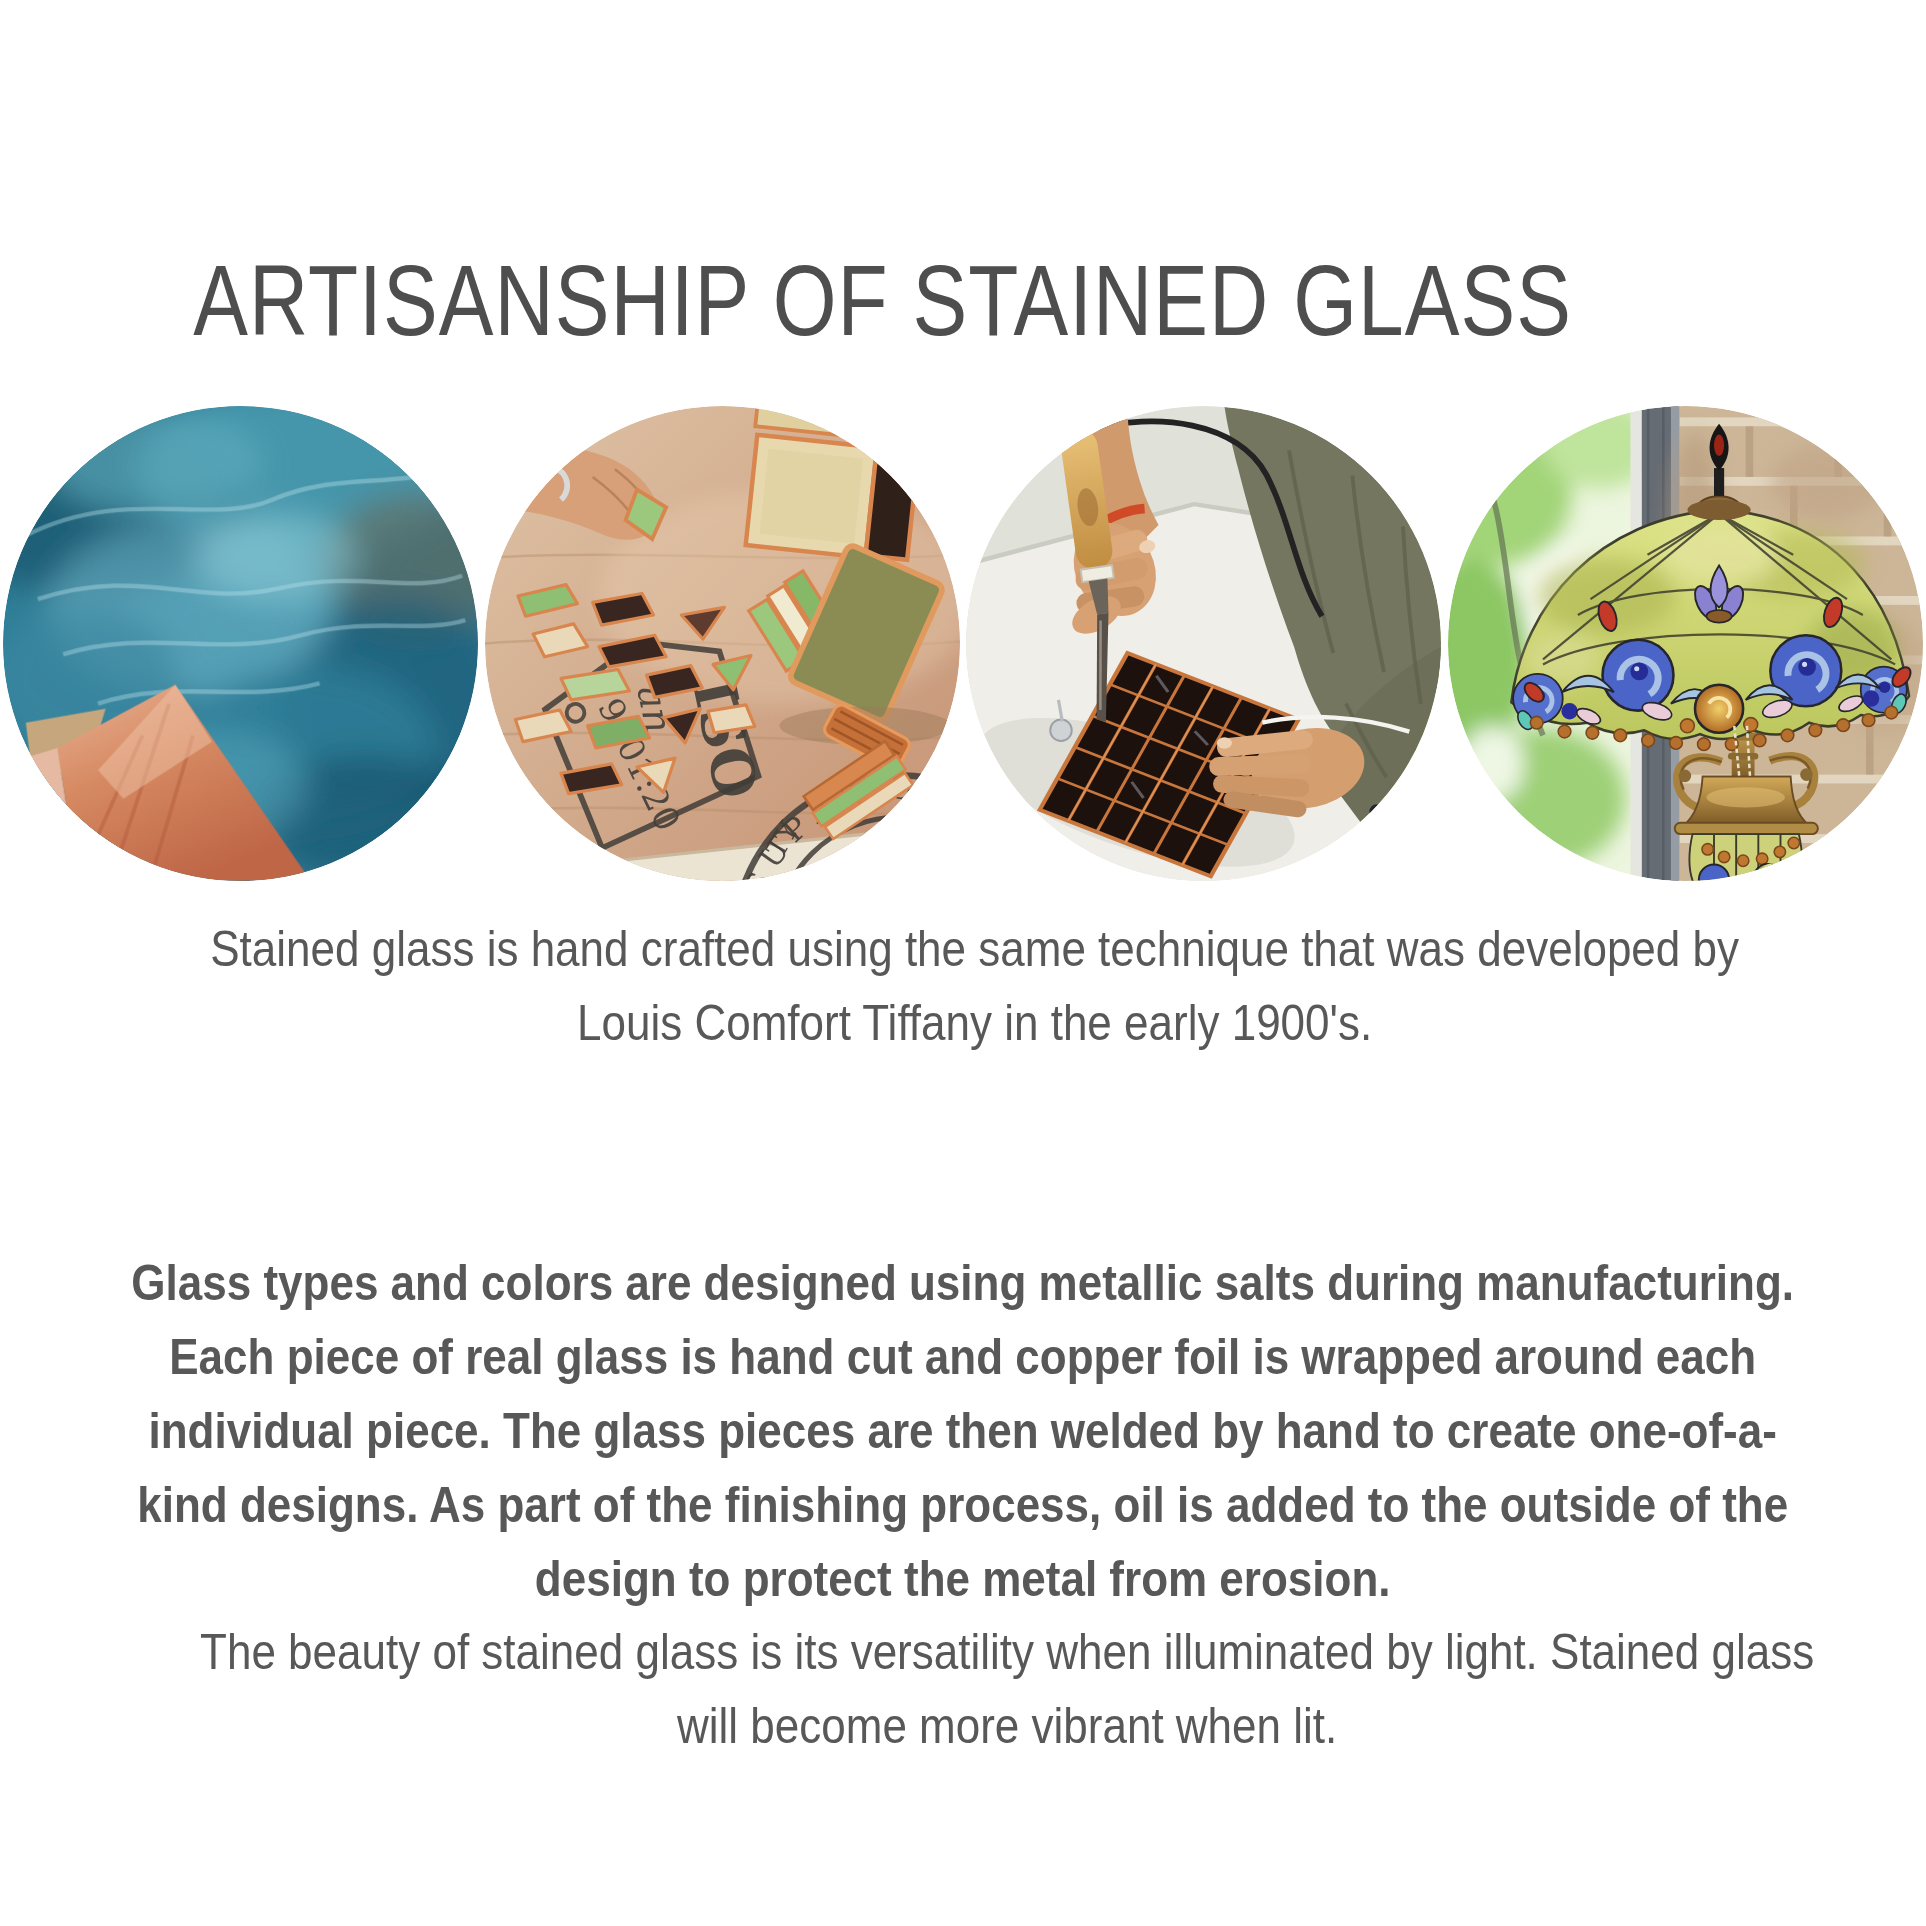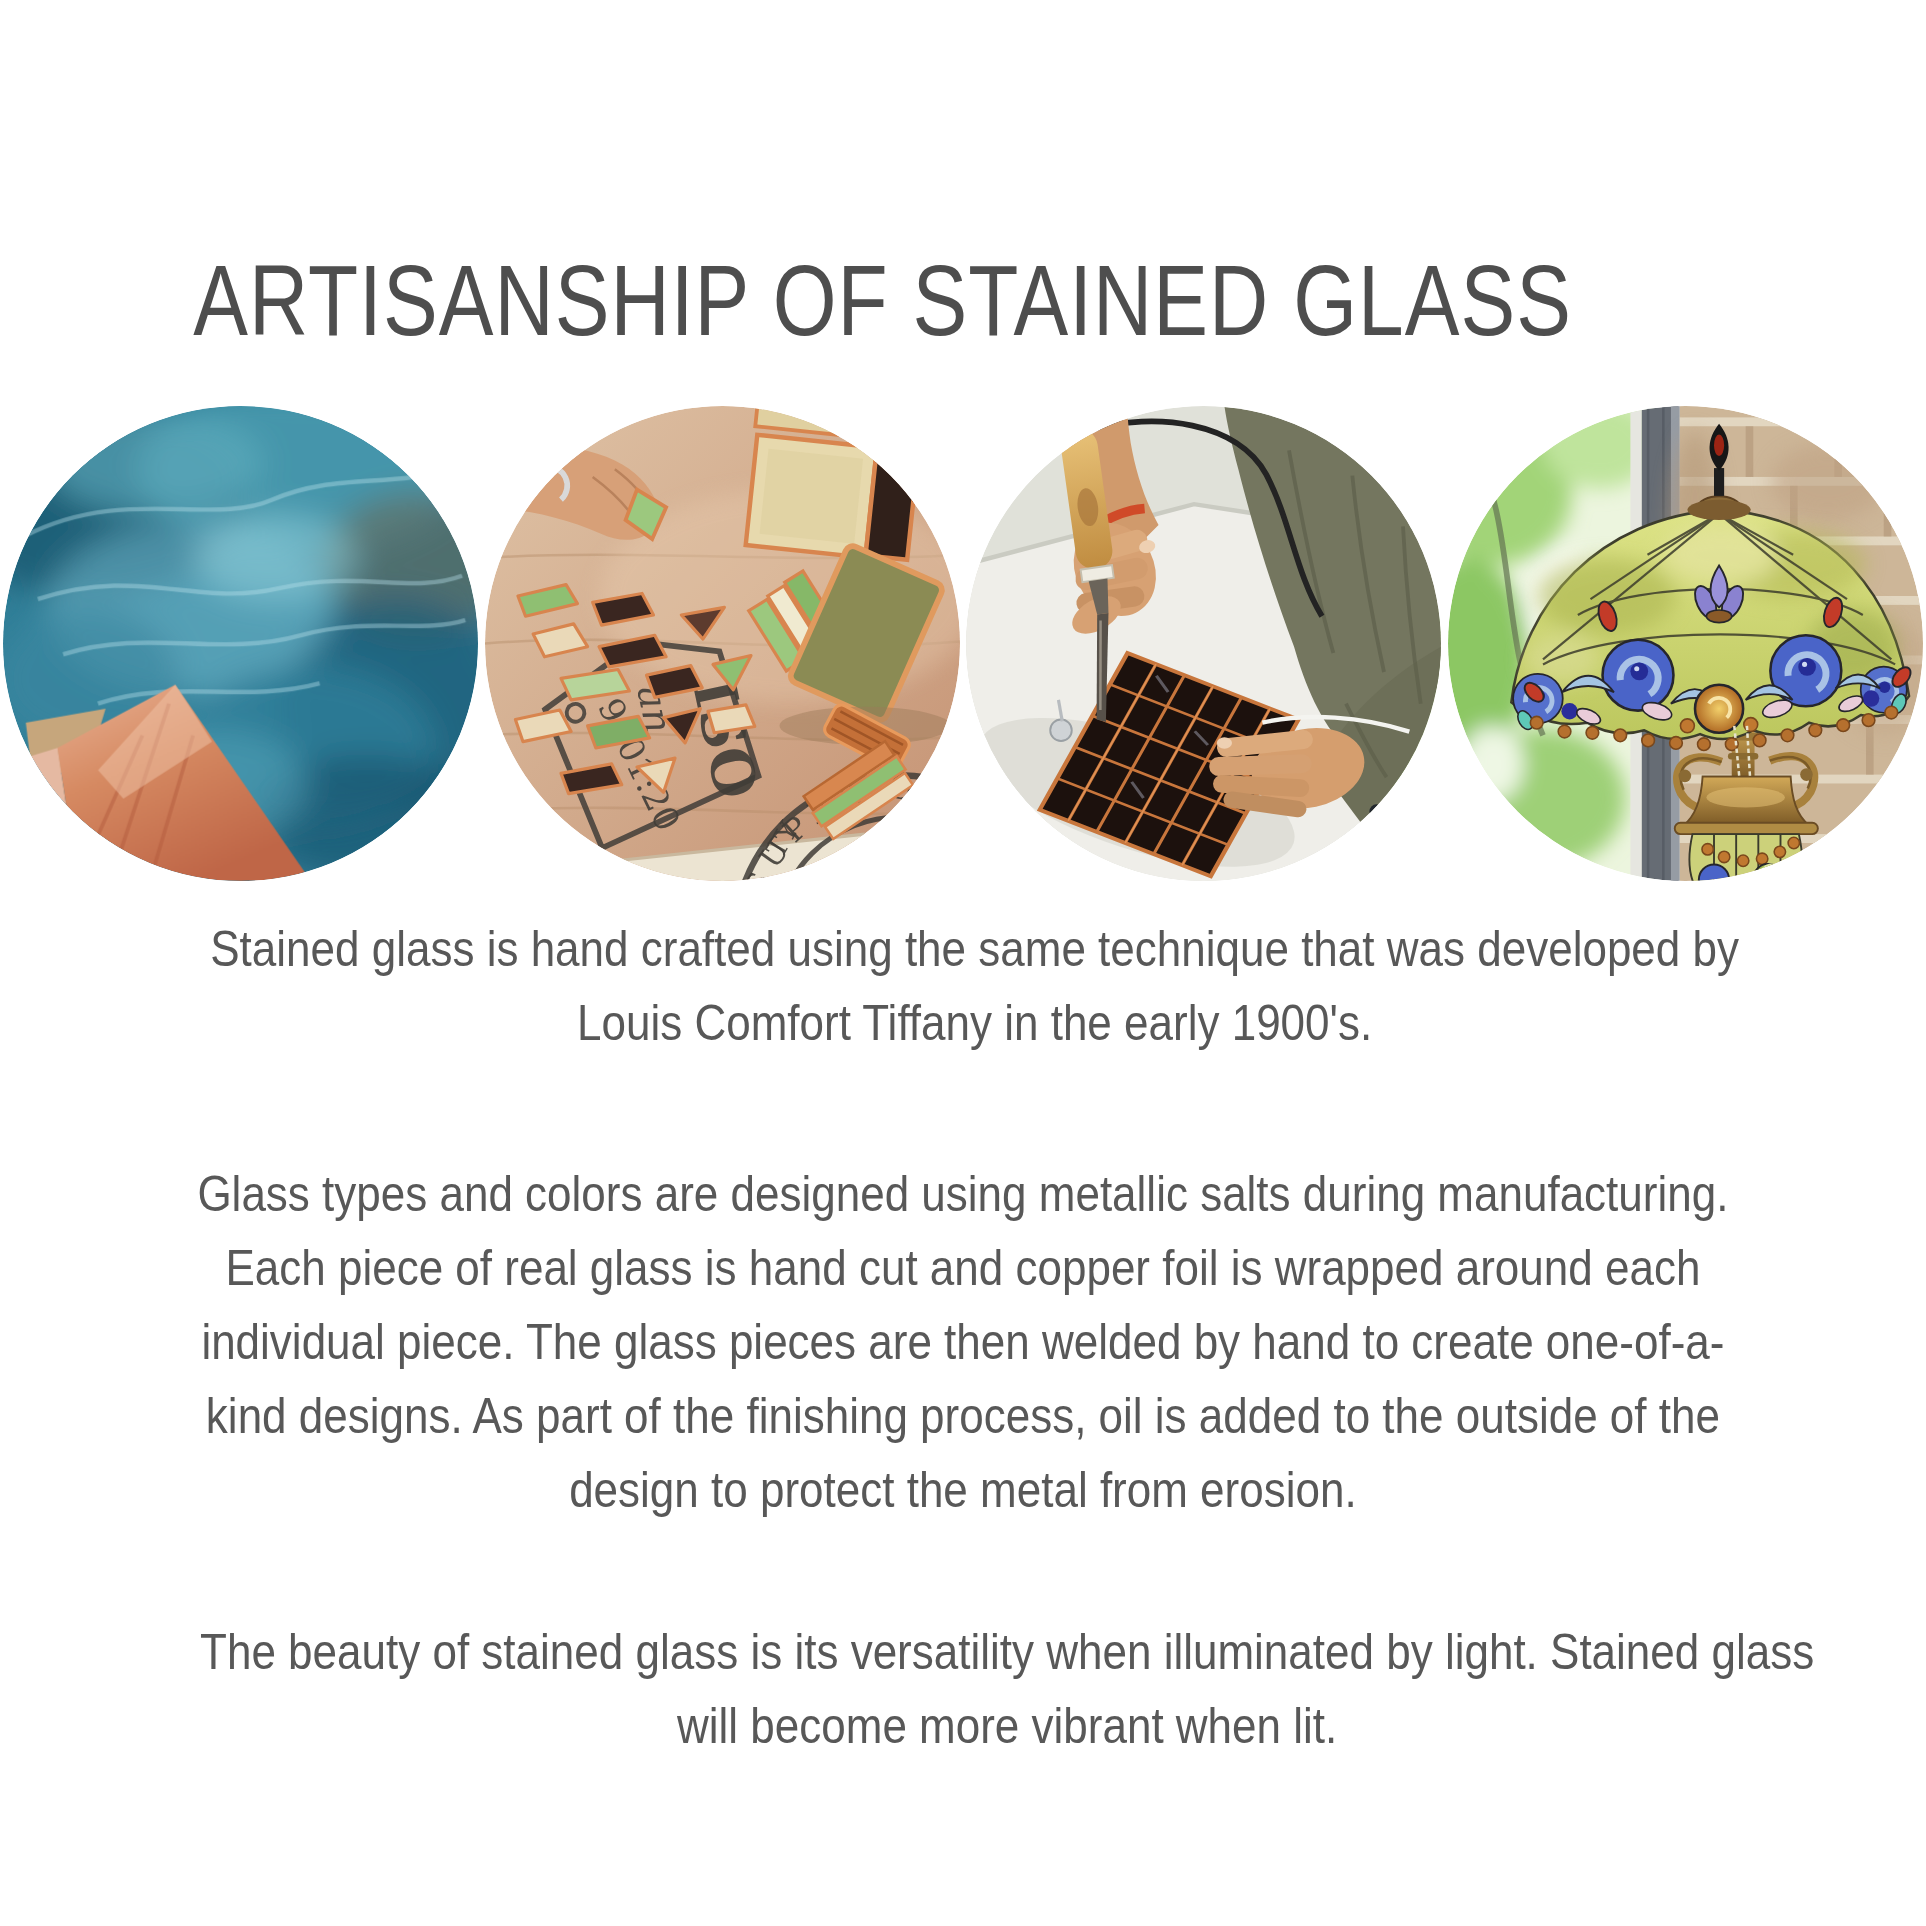--- a/index.html
+++ b/index.html
@@ -38,21 +38,21 @@
     font-size: 50px; line-height: 74px; font-weight: 400;
     color: #585858;
   }
   .para .squeezeB {
     display: inline-block;
     transform: scaleX(0.88);
     transform-origin: 50% 50%;
     white-space: pre-line;
   }
   .p1 { top: 912px; padding-left: 12px; }
-  .p2 { top: 1157px; }
+  .p2 { top: 1246px; font-weight: bold; }
   .p3 { top: 1615px; padding-left: 44px; }
 </style>
 </head>
 <body>
 
 <h1 class="title"><span class="squeeze">ARTISANSHIP OF STAINED GLASS</span></h1>
 
 <div class="photos">
 
   <figure class="photo" style="margin:0">

